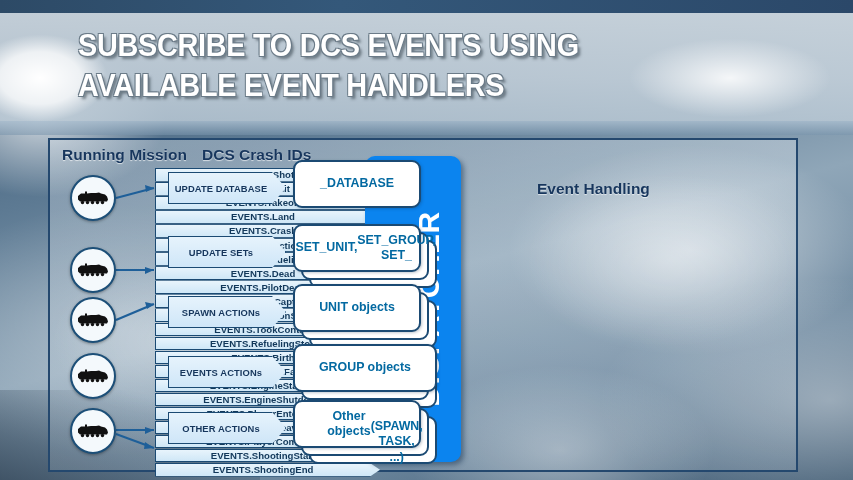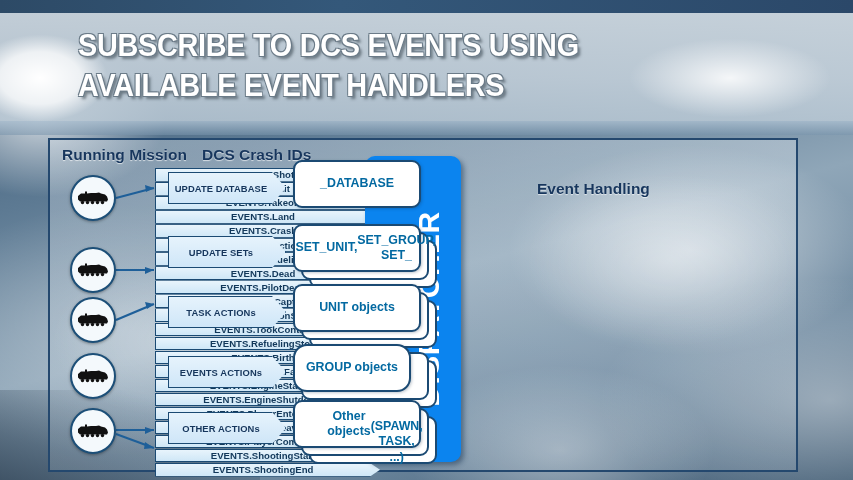--- a/index.html
+++ b/index.html
@@ -325,33 +325,33 @@
         </div>
         <div class="act" style="left: 118px; top: 96px;">UPDATE SETs</div>
         <div class="cardstack" style="left: 243px; top: 84px; width: 150px; height: 62px;">
           <div class="card" style="width: 128px; height: 48px; transform: translate(16px, 16px);"></div>
           <div class="card" style="width: 128px; height: 48px; transform: translate(8px, 8px);"></div>
           <div class="card front" style="width: 128px; height: 48px; padding-left: 17px;">
             <span style="display: block;">SET_UNIT,</span>
             <span style="display: block;">SET_GROUP, SET_</span>
           </div>
         </div>
-        <div class="act" style="left: 118px; top: 156px;">TASK ACTIONs</div>
+        <div class="act" style="left: 118px; top: 156px;">SPAWN ACTIONs</div>
         <div class="cardstack" style="left: 243px; top: 144px; width: 150px; height: 62px;">
           <div class="card" style="width: 128px; height: 48px; transform: translate(16px, 16px);"></div>
           <div class="card" style="width: 128px; height: 48px; transform: translate(8px, 8px);"></div>
           <div class="card front" style="width: 128px; height: 48px;">
             <span style="display: block;">UNIT objects</span>
           </div>
         </div>
         <div class="act" style="left: 118px; top: 216px;">EVENTS ACTIONs</div>
         <div class="cardstack" style="left: 243px; top: 204px; width: 150px; height: 62px;">
           <div class="card" style="width: 128px; height: 48px; transform: translate(16px, 16px);"></div>
           <div class="card" style="width: 128px; height: 48px; transform: translate(8px, 8px);"></div>
-          <div class="card front" style="width: 118px; height: 48px; border-radius: 14px;">
+          <div class="card front" style="width: 144px; height: 48px;">
             <span style="display: block;">GROUP objects</span>
           </div>
         </div>
         <div class="act" style="left: 118px; top: 272px;">OTHER ACTIONs</div>
         <div class="cardstack" style="left: 243px; top: 260px; width: 150px; height: 62px;">
           <div class="card" style="width: 128px; height: 48px; transform: translate(16px, 16px);"></div>
           <div class="card" style="width: 128px; height: 48px; transform: translate(8px, 8px);"></div>
           <div class="card front" style="width: 128px; height: 48px; padding-left: 36px;">
             <span style="display: block;">Other objects</span>
             <span style="display: block; margin-top: 36px;">(SPAWN, TASK, ...)</span>

